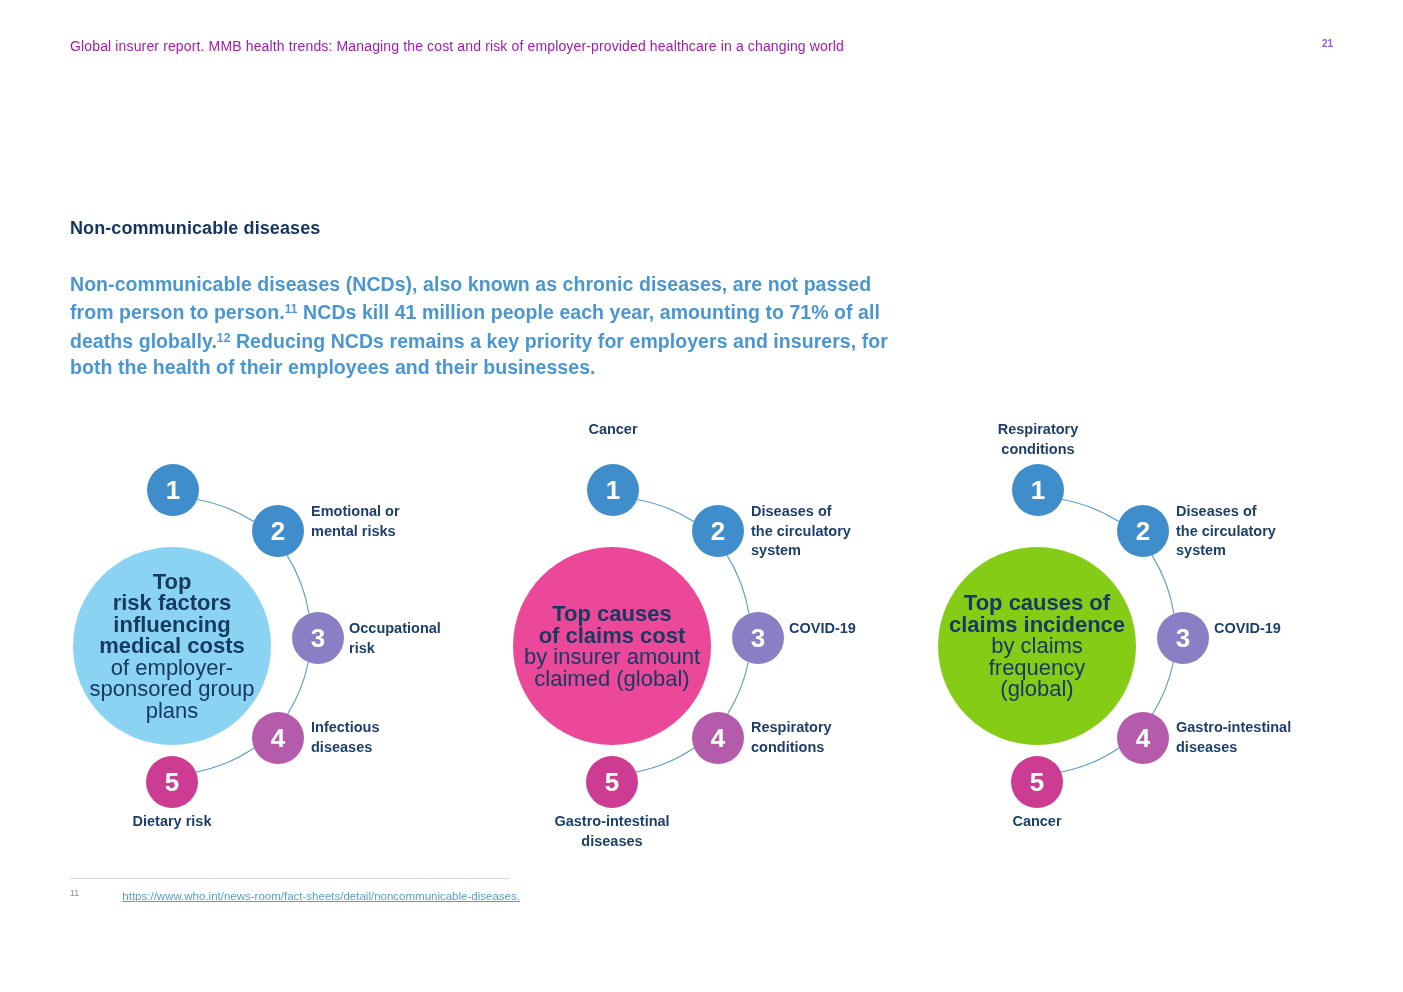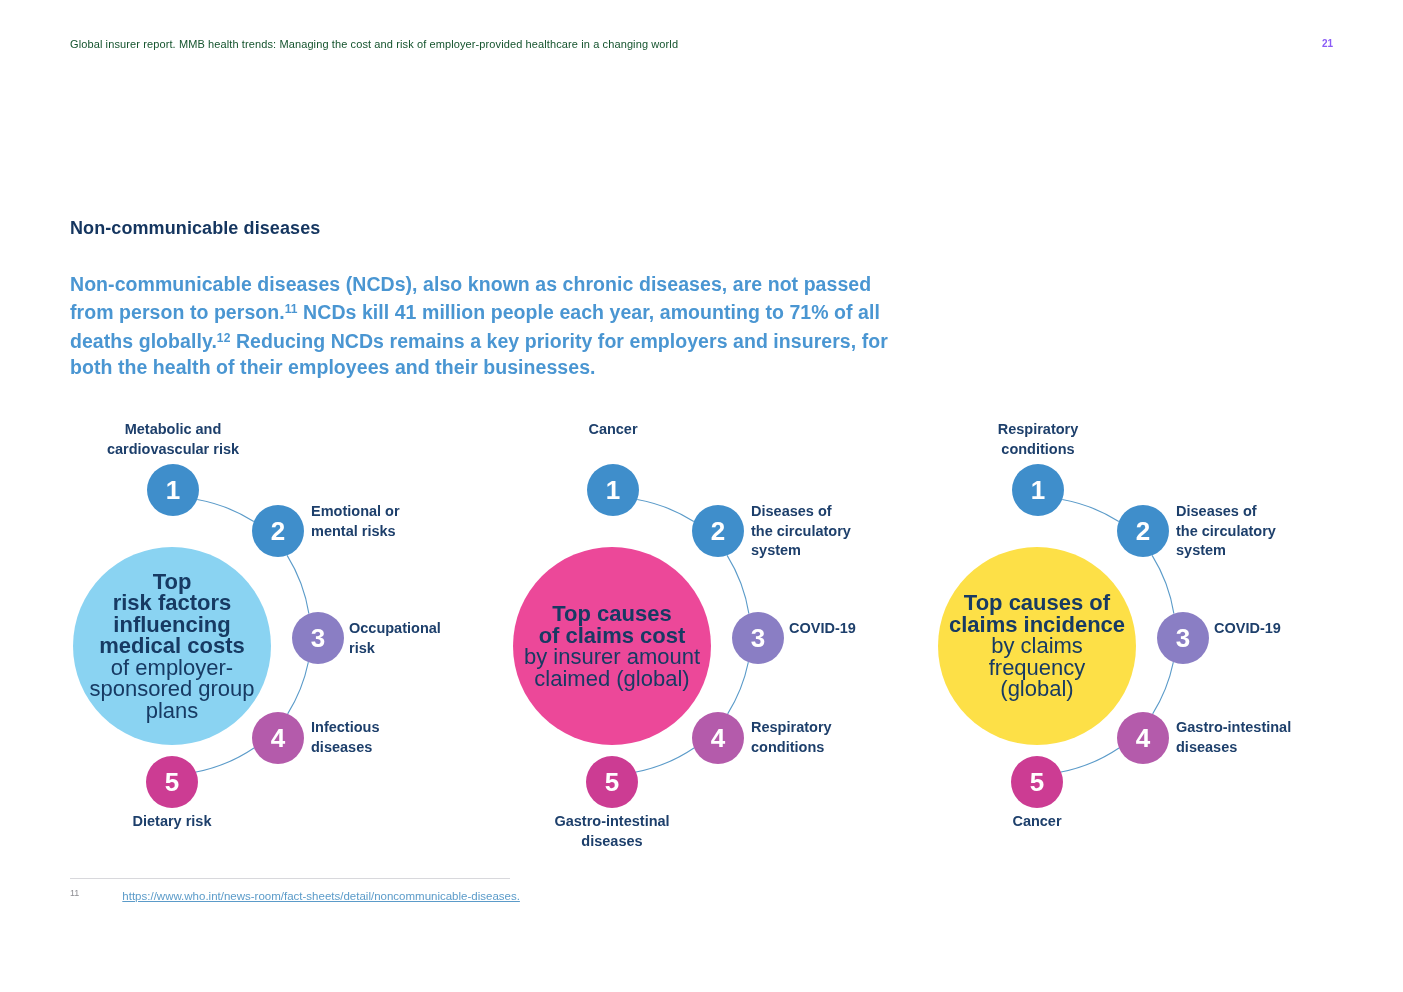--- a/index.html
+++ b/index.html
@@ -21,22 +21,22 @@
     position: absolute;
     left: 70px;
     top: 38px;
     right: 70px;
     height: 20px;
   }
   .header-title {
     position: absolute;
     left: 0;
     top: 0;
-    font-size: 11px;
-    color: #14532d;
+    font-size: 14px;
+    color: #a21caf;
     letter-spacing: 0.01em;
     white-space: nowrap;
   }
   .header-pagenum {
     position: absolute;
     right: 0;
     top: 0;
     font-size: 10px;
     color: #8b5cf6;
     font-weight: bold;
@@ -187,21 +187,20 @@
           <span class="b">Top</span>
           <span class="b">risk factors</span>
           <span class="b">influencing</span>
           <span class="b">medical costs</span>
           <span class="r">of employer-</span>
           <span class="r">sponsored group</span>
           <span class="r">plans</span>
         </div>
       </div>
       <div class="badge" style="left: 87px; top: 54px; background: rgb(63, 142, 203);">1</div>
-      <div class="node-label center" style="left: 0px; width: 226px; top: 10px;">Metabolic and<br>cardiovascular risk</div>
       <div class="badge" style="left: 192px; top: 95px; background: rgb(63, 142, 203);">2</div>
       <div class="node-label" style="left: 251px; top: 92px;">Emotional or<br>mental risks</div>
       <div class="badge" style="left: 232px; top: 202px; background: rgb(138, 126, 196);">3</div>
       <div class="node-label" style="left: 289px; top: 209px;">Occupational<br>risk</div>
       <div class="badge" style="left: 192px; top: 302px; background: rgb(180, 91, 171);">4</div>
       <div class="node-label" style="left: 251px; top: 308px;">Infectious<br>diseases</div>
       <div class="badge" style="left: 86px; top: 346px; background: rgb(204, 60, 147);">5</div>
       <div class="node-label center" style="left: 0px; width: 224px; top: 402px;">Dietary risk</div>
     </div>
     <div class="diagram" id="diagram-2">
@@ -230,21 +229,21 @@
       <div class="badge" style="left: 86px; top: 346px; background: rgb(204, 60, 147);">5</div>
       <div class="node-label center" style="left: 0px; width: 224px; top: 402px;">Gastro-intestinal<br>diseases</div>
     </div>
     <div class="diagram" id="diagram-3">
       <svg class="diagram-svg" viewBox="0 0 450 460">
         <path d="M 137.21911233245766 89.45698672029299 A 158 158 0 0 1 193.78088766754234 111.54301327970701" fill="none" stroke="#5b9bc9" stroke-width="1.1"></path>
         <path d="M 227.10426150723674 145.3538995318583 A 158 158 0 0 1 248.89573849276326 203.6461004681417" fill="none" stroke="#5b9bc9" stroke-width="1.1"></path>
         <path d="M 248.3438424147933 252.14039396301675 A 158 158 0 0 1 227.6561575852067 303.8596060369833" fill="none" stroke="#5b9bc9" stroke-width="1.1"></path>
         <path d="M 193.98661674899955 337.9678194626794 A 158 158 0 0 1 136.01338325100045 362.0321805373206" fill="none" stroke="#5b9bc9" stroke-width="1.1"></path>
       </svg>
-      <div class="hub" style="left: 13px; top: 137px; width: 198px; height: 198px; background: #fde047;">
+      <div class="hub" style="left: 13px; top: 137px; width: 198px; height: 198px; background: #84cc16;">
         <div class="hub-text">
           <span class="b">Top causes of</span>
           <span class="b">claims incidence</span>
           <span class="r">by claims</span>
           <span class="r">frequency</span>
           <span class="r">(global)</span>
         </div>
       </div>
       <div class="badge" style="left: 87px; top: 54px; background: rgb(63, 142, 203);">1</div>
       <div class="node-label center" style="left: 0px; width: 226px; top: 10px;">Respiratory<br>conditions</div>

